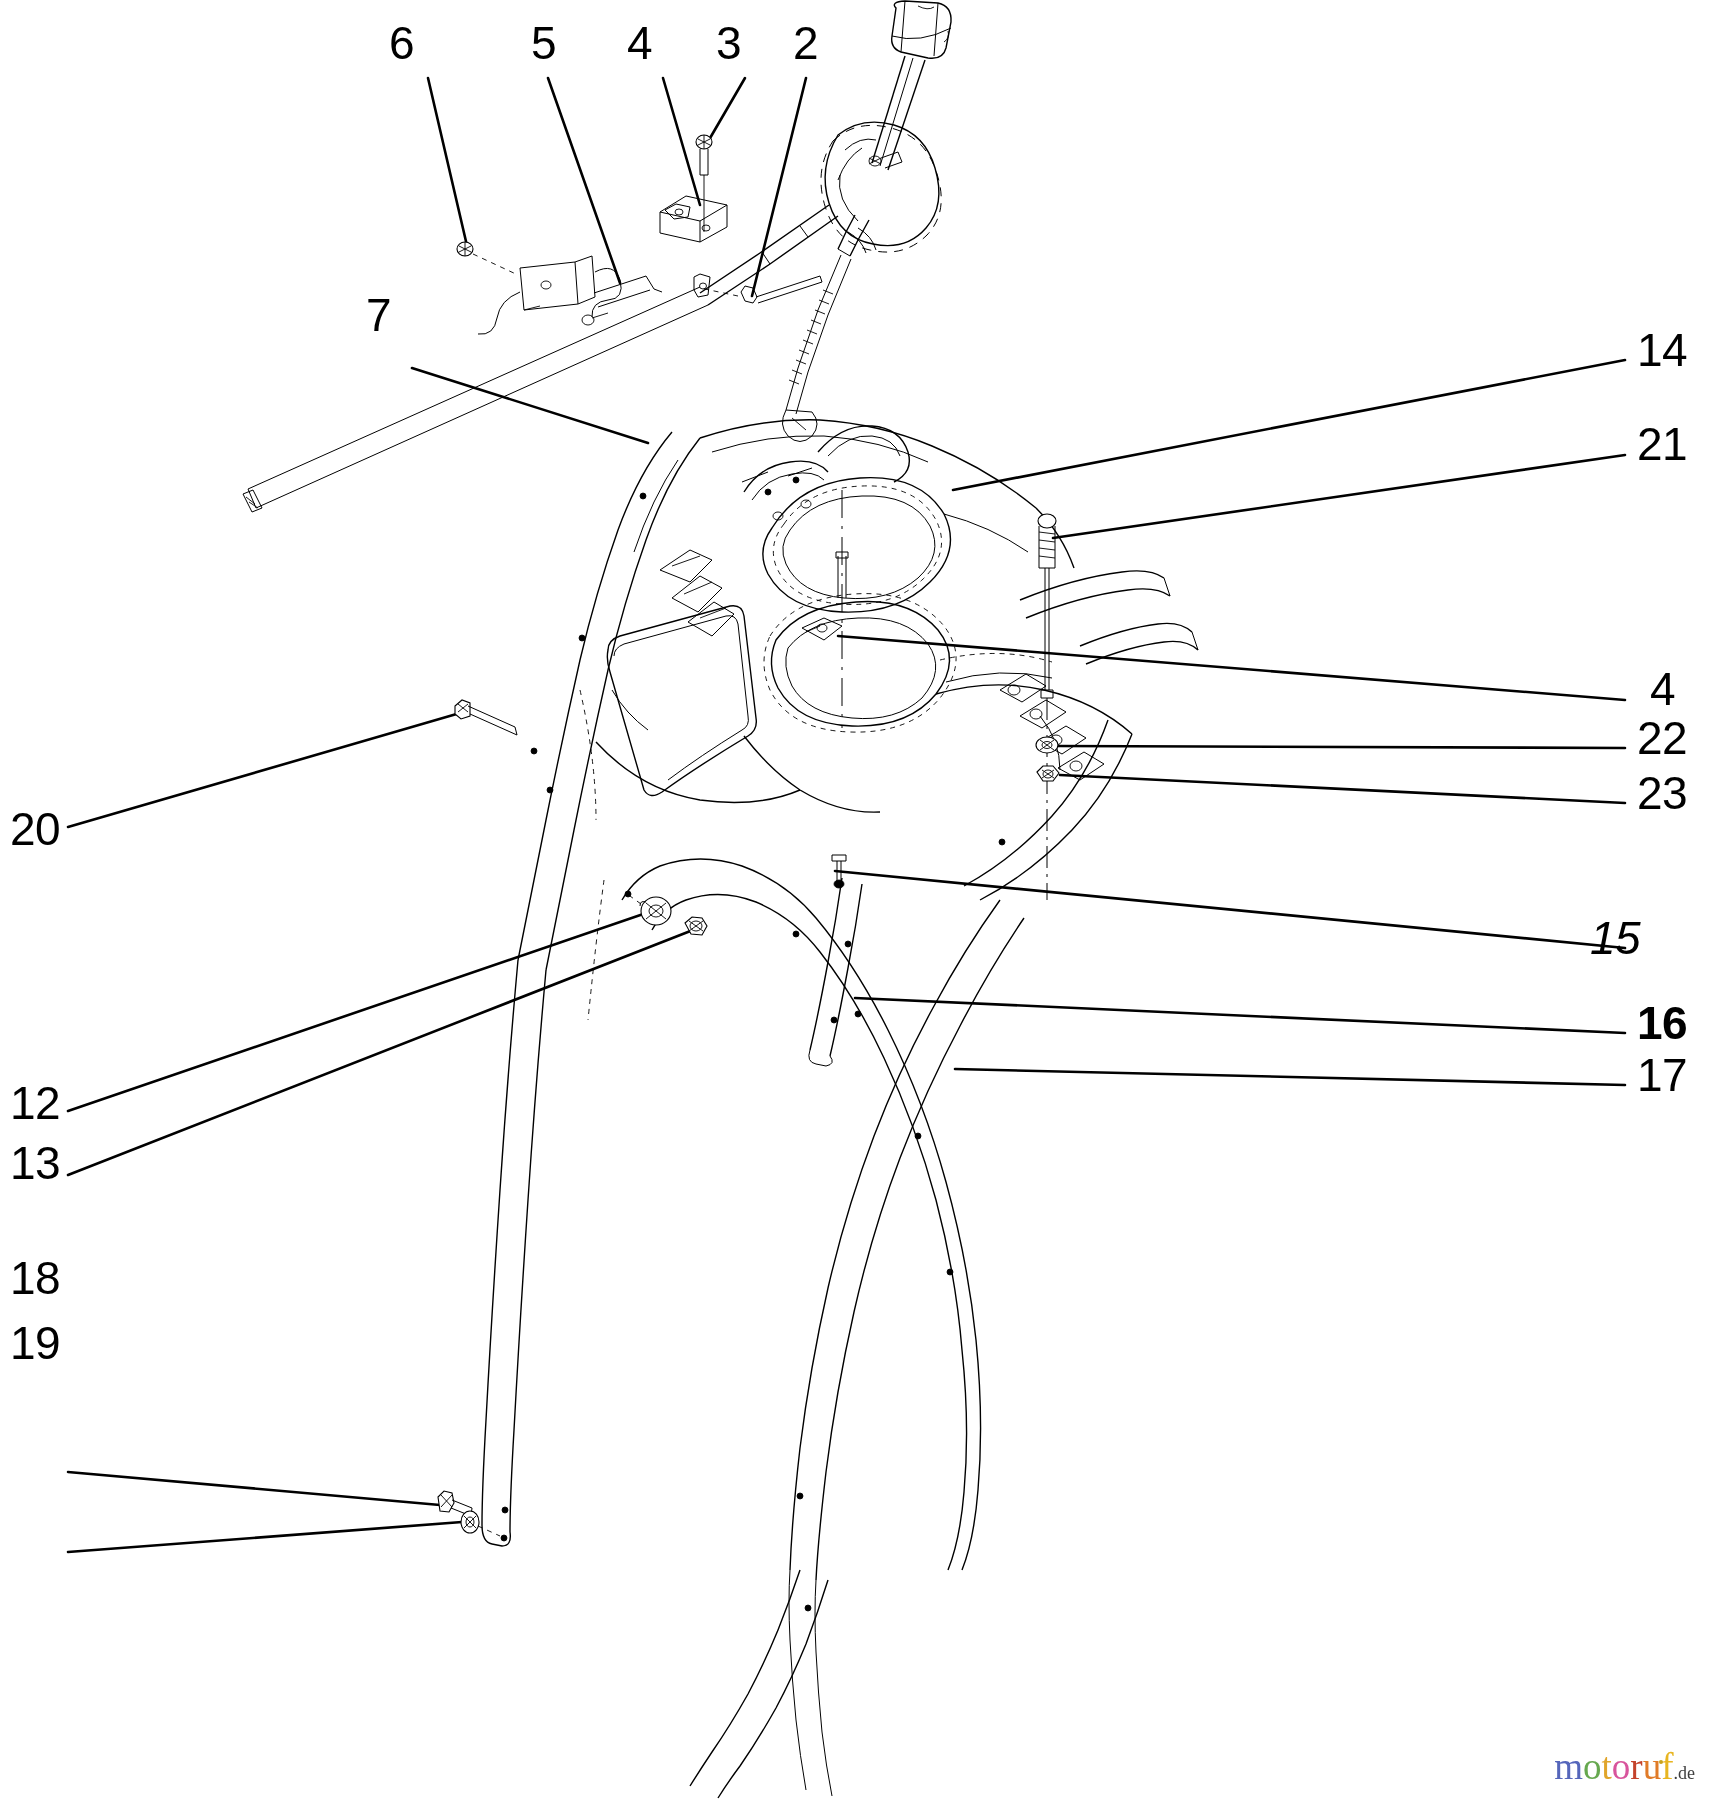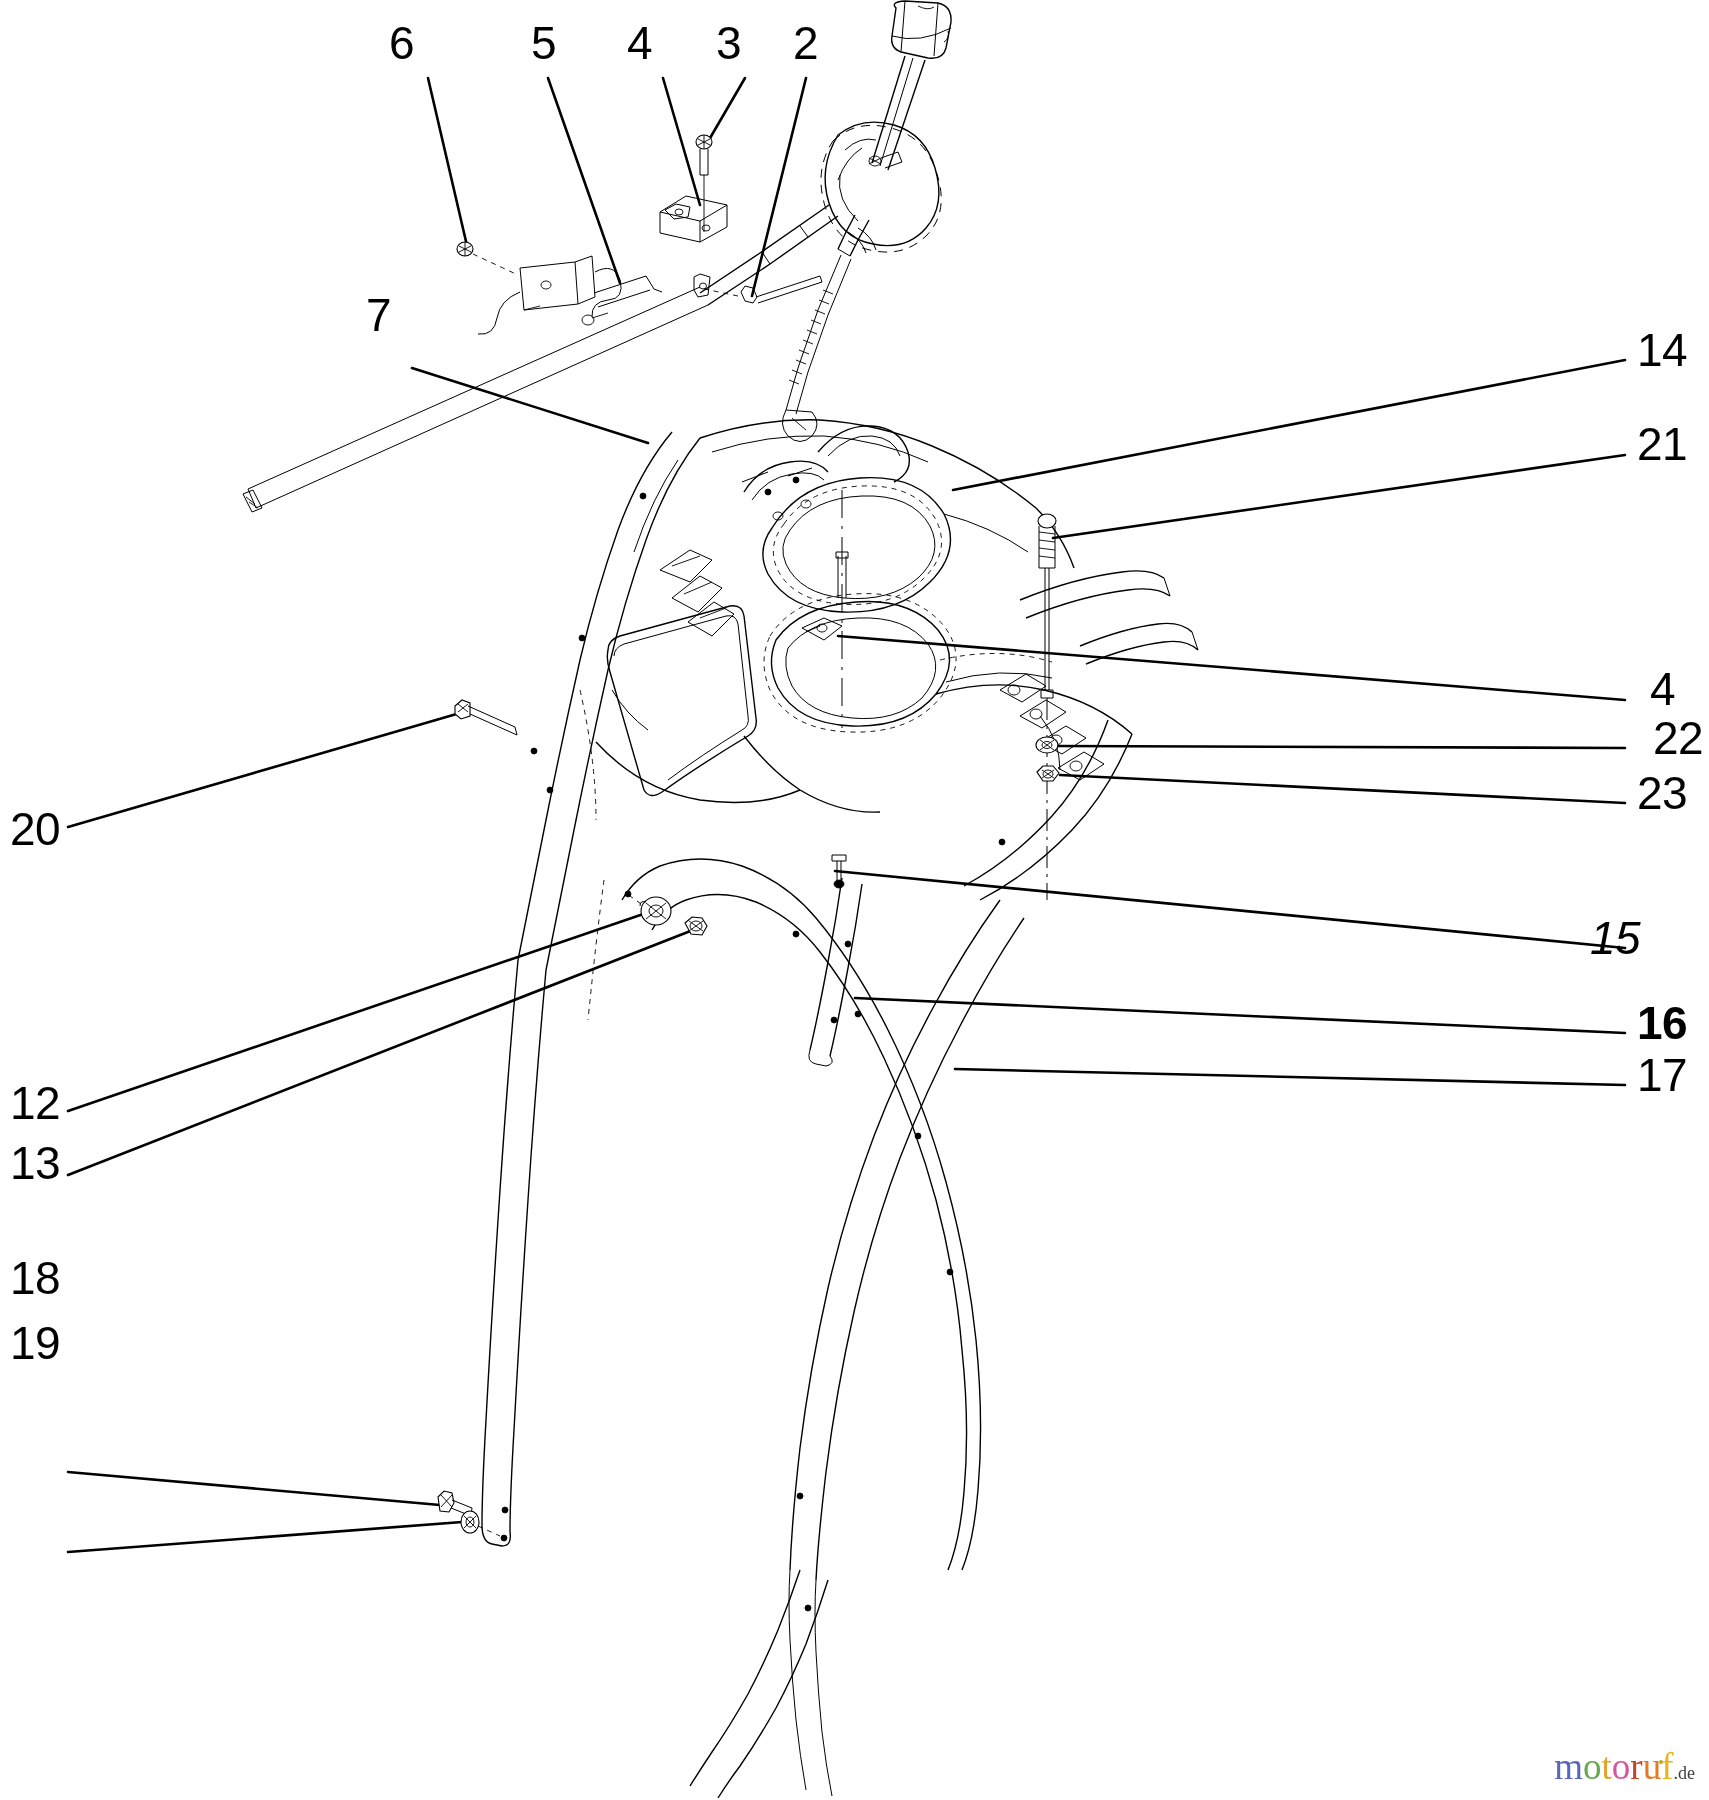--- a/index.html
+++ b/index.html
@@ -393,21 +393,21 @@
   <div class="callout-num" style="left:389px;  top:20px;">6</div>
   <div class="callout-num" style="left:531px;  top:20px;">5</div>
   <div class="callout-num" style="left:627px;  top:20px;">4</div>
   <div class="callout-num" style="left:716px;  top:20px;">3</div>
   <div class="callout-num" style="left:793px;  top:20px;">2</div>
   <div class="callout-num" style="left:366px;  top:292px;">7</div>
   <div class="callout-num" style="left:1637px; top:327px;">14</div>
   <div class="callout-num" style="left:1637px; top:421px;text-align:right;">21</div>
   <div class="callout-num" style="left:10px;   top:806px;text-align:center;">20</div>
   <div class="callout-num" style="left:1650px; top:666px;">4</div>
-  <div class="callout-num" style="left:1637px; top:715px;margin-left:16px;">22</div>
+  <div class="callout-num" style="left:1637px; top:715px;">22</div>
   <div class="callout-num" style="left:1637px; top:770px;">23</div>
   <div class="callout-num" style="left:1590px; top:915px;font-style:italic;">15</div>
   <div class="callout-num" style="left:1637px; top:1000px;font-weight:bold;">16</div>
   <div class="callout-num" style="left:1637px; top:1052px;">17</div>
   <div class="callout-num" style="left:10px;   top:1080px;">12</div>
   <div class="callout-num" style="left:10px;   top:1140px;">13</div>
   <div class="callout-num" style="left:10px;   top:1255px;">18</div>
   <div class="callout-num" style="left:10px;   top:1320px;">19</div>
 
   <div id="watermark">

